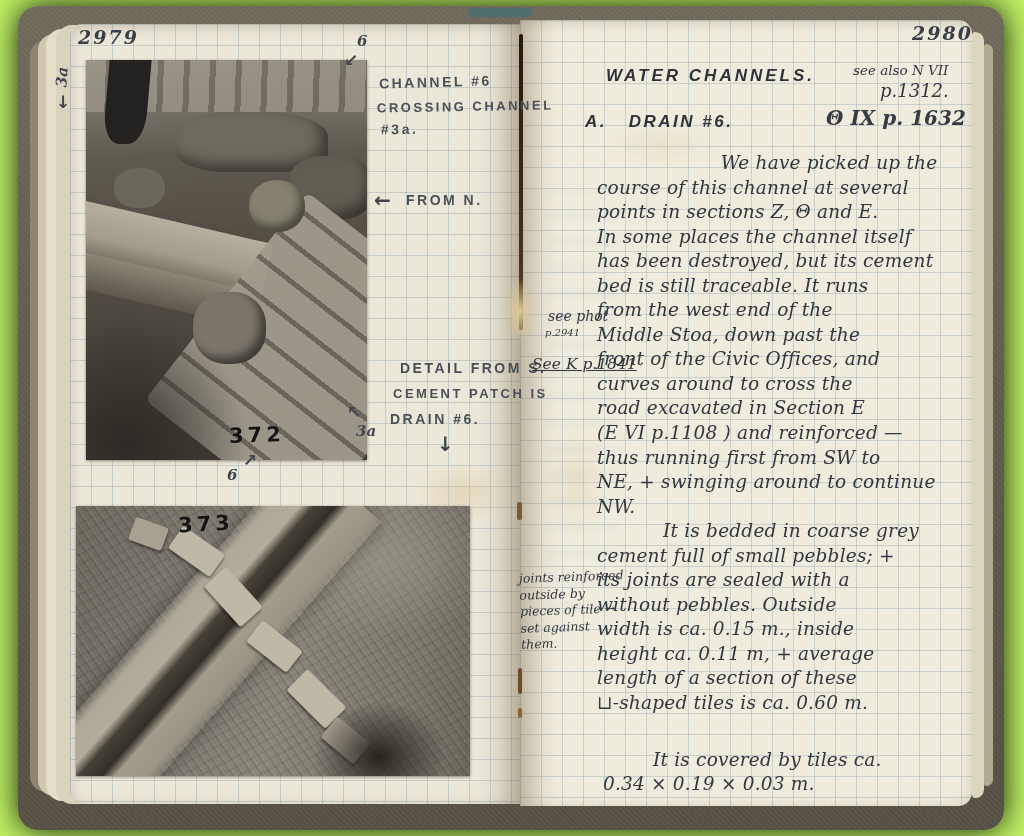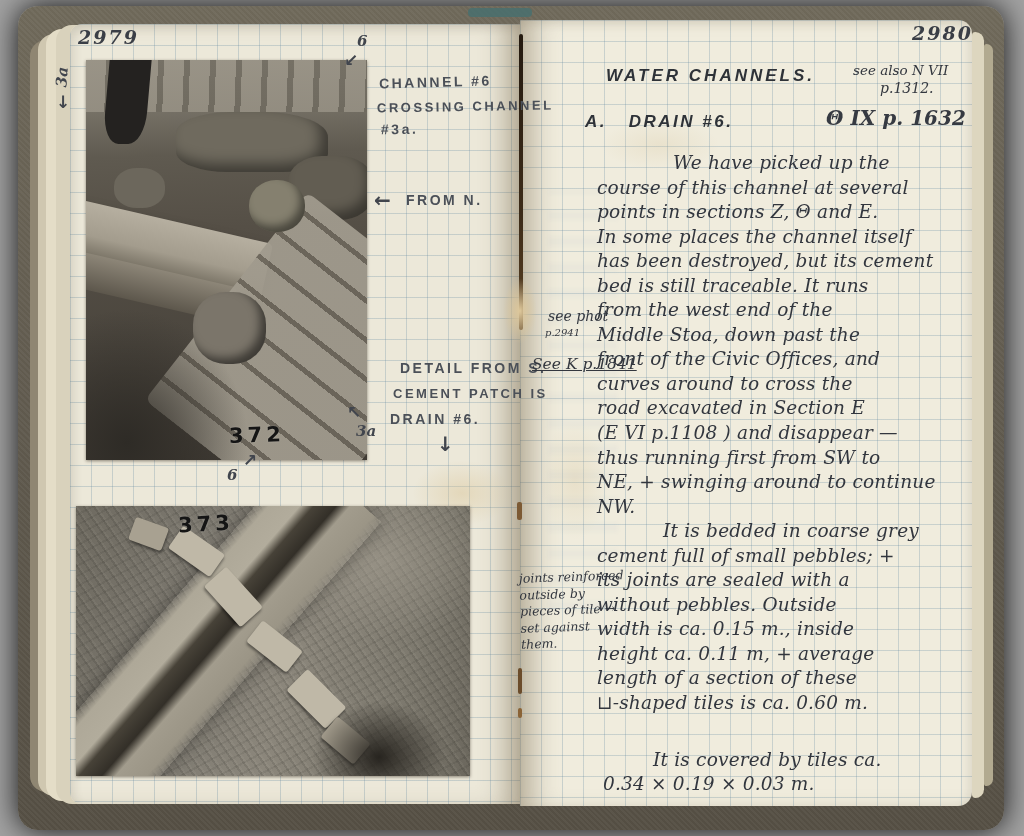--- a/index.html
+++ b/index.html
@@ -1,16 +1,16 @@
 <!DOCTYPE html>
 <html><head>
 <meta charset="utf-8">
 <style>
   html,body{margin:0;padding:0;background:#060606;}
-  .stage{position:relative;width:1024px;height:836px;background:#a3a3a3;overflow:hidden;
+  .stage{position:relative;width:1024px;height:836px;background:#bef264;overflow:hidden;
          font-family:"Liberation Sans",sans-serif;}
   
   .cover{position:absolute;left:18px;top:6px;width:986px;height:824px;border-radius:20px;
          background:
            repeating-linear-gradient(45deg, rgba(255,255,255,.04) 0 2px, transparent 2px 4px),
            linear-gradient(180deg,#6e6859 0%,#5f594d 50%,#544e43 100%);
          box-shadow:0 0 30px rgba(0,0,0,.9);}
   .cover-edge-teal{position:absolute;left:468px;top:8px;width:64px;height:9px;border-radius:4px;
          background:#49706e;opacity:.85;}
   .stack{position:absolute;border-radius:16px 6px 6px 16px;}
@@ -54,21 +54,21 @@
   .hprint-ital{font-style:italic;color:#2e3238;}
   .cursive{font-family:"DejaVu Serif",serif;font-style:italic;color:#363a42;white-space:pre;}
   .abs{position:absolute;}
   .pagenum{font-family:"DejaVu Serif",serif;font-style:italic;font-weight:700;font-size:19px;color:#3a3e46;letter-spacing:2px;}
   .marker{font-family:"DejaVu Serif",serif;font-style:italic;font-weight:700;font-size:15px;color:#41454d;}
   .arrow{font-family:"DejaVu Sans",sans-serif;font-weight:700;color:#41454d;font-size:17px;}
   
   .bodytext{position:absolute;left:597px;top:152px;width:388px;}
   .bl{height:24.55px;font-family:"DejaVu Serif",serif;font-style:italic;font-size:18.5px;
       color:#32363e;white-space:nowrap;letter-spacing:.2px;}
-  .bl.ind1{padding-left:76px;}
+  .bl.ind1{padding-left:76px;text-align:center;}
   .bl.ind2{padding-left:66px;}
   .bl.ind3{padding-left:56px;margin-top:32px;}
   .bl.ind4{padding-left:6px;}
   .marginnote{font-family:"DejaVu Serif",serif;font-style:italic;color:#33373f;white-space:pre;}
   
   .photo{position:absolute;overflow:hidden;box-shadow:0 1px 3px rgba(40,30,15,.5);}
   .photo1{left:86px;top:60px;width:281px;height:400px;
      background:linear-gradient(178deg,#8f8a7e 0%,#7b766b 10%,#5f5a50 24%,#554f46 42%,#4b463e 70%,#403b34 100%);}
   .photo2{left:76px;top:506px;width:394px;height:270px;
      background:linear-gradient(105deg,#6e6a60 0%,#7d7970 30%,#8b867b 55%,#7e7a6f 80%,#6b675d 100%);}
@@ -187,21 +187,21 @@
     <div class="ph p2-slab p2-s4"></div>
     <div class="ph p2-slab p2-s6"></div>
     <div class="ph p2-dark"></div>
     <div class="photo-label p2-label">373</div>
   </div>
 
   <div class="abs pagenum" style="left:912px;top:22px;">2980</div>
 
   <div class="abs hprint hprint-ital" style="left:606px;top:66px;font-size:17px;letter-spacing:3px;">WATER CHANNELS.</div>
   <div class="abs marginnote" style="left:853px;top:62px;font-size:13.5px;">see also N VII</div>
-  <div class="abs marginnote" style="left:880px;top:80px;font-size:14px;">p.1312.</div>
+  <div class="abs marginnote" style="left:880px;top:80px;font-size:18px;">p.1312.</div>
 
   <div class="abs hprint hprint-ital" style="left:585px;top:112px;font-size:17px;">A.   DRAIN #6.</div>
   <div class="abs cursive" style="left:826px;top:106px;font-size:20px;font-weight:700;">Θ IX p. 1632</div>
 
   <div class="abs marginnote" style="left:548px;top:308px;font-size:14px;">see phot</div>
   <div class="abs marginnote" style="left:545px;top:327px;font-size:10px;">p.2941</div>
   <div class="abs marginnote" style="left:532px;top:355px;font-size:15.5px;text-decoration:underline;">See K p.1841</div>
 
   <div class="abs" style="left:520px;top:569px;transform:rotate(-2deg);">
     <div class="marginnote" style="font-size:12.5px;line-height:16.5px;">joints reinforced</div>
@@ -216,21 +216,21 @@
     <div class="bl">course of this channel at several</div>
     <div class="bl">points in sections Z, Θ and E.</div>
     <div class="bl">In some places the channel itself</div>
     <div class="bl">has been destroyed, but its cement</div>
     <div class="bl">bed is still traceable. It runs</div>
     <div class="bl">from the west end of the</div>
     <div class="bl">Middle Stoa, down past the</div>
     <div class="bl">front of the Civic Offices, and</div>
     <div class="bl">curves around to cross the</div>
     <div class="bl">road excavated in Section E</div>
-    <div class="bl">(E VI p.1108 ) and disappear —</div>
+    <div class="bl">(E VI p.1108 ) and reinforced —</div>
     <div class="bl">thus running first from SW to</div>
     <div class="bl">NE, + swinging around to continue</div>
     <div class="bl">NW.</div>
     <div class="bl ind2">It is bedded in coarse grey</div>
     <div class="bl">cement full of small pebbles; +</div>
     <div class="bl">its joints are sealed with a</div>
     <div class="bl">without pebbles. Outside</div>
     <div class="bl">width is ca. 0.15 m., inside</div>
     <div class="bl">height ca. 0.11 m, + average</div>
     <div class="bl">length of a section of these</div>

